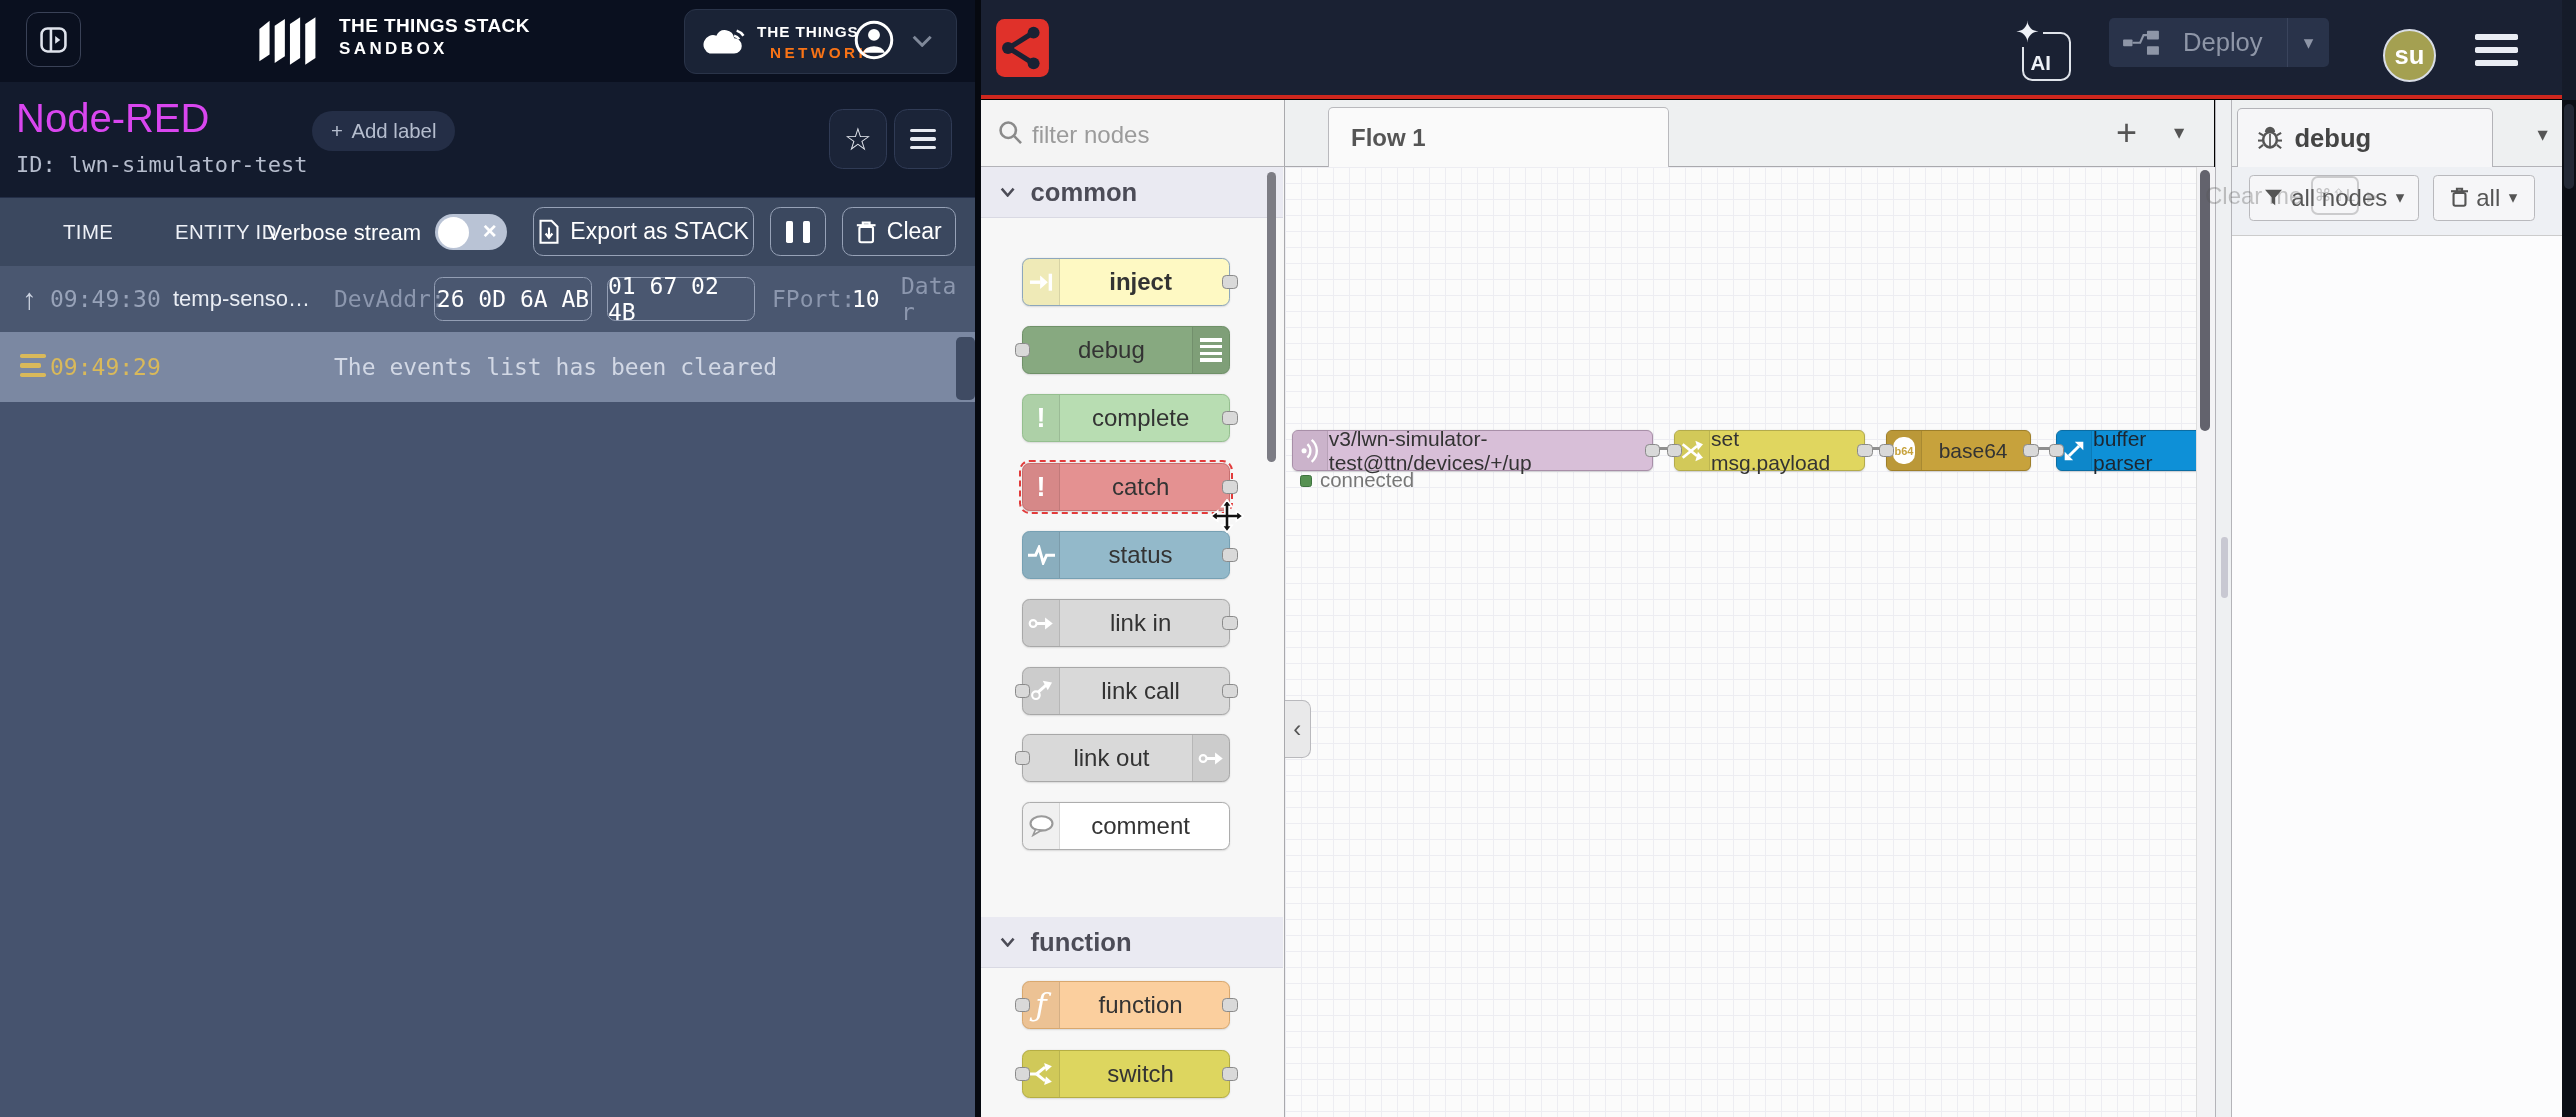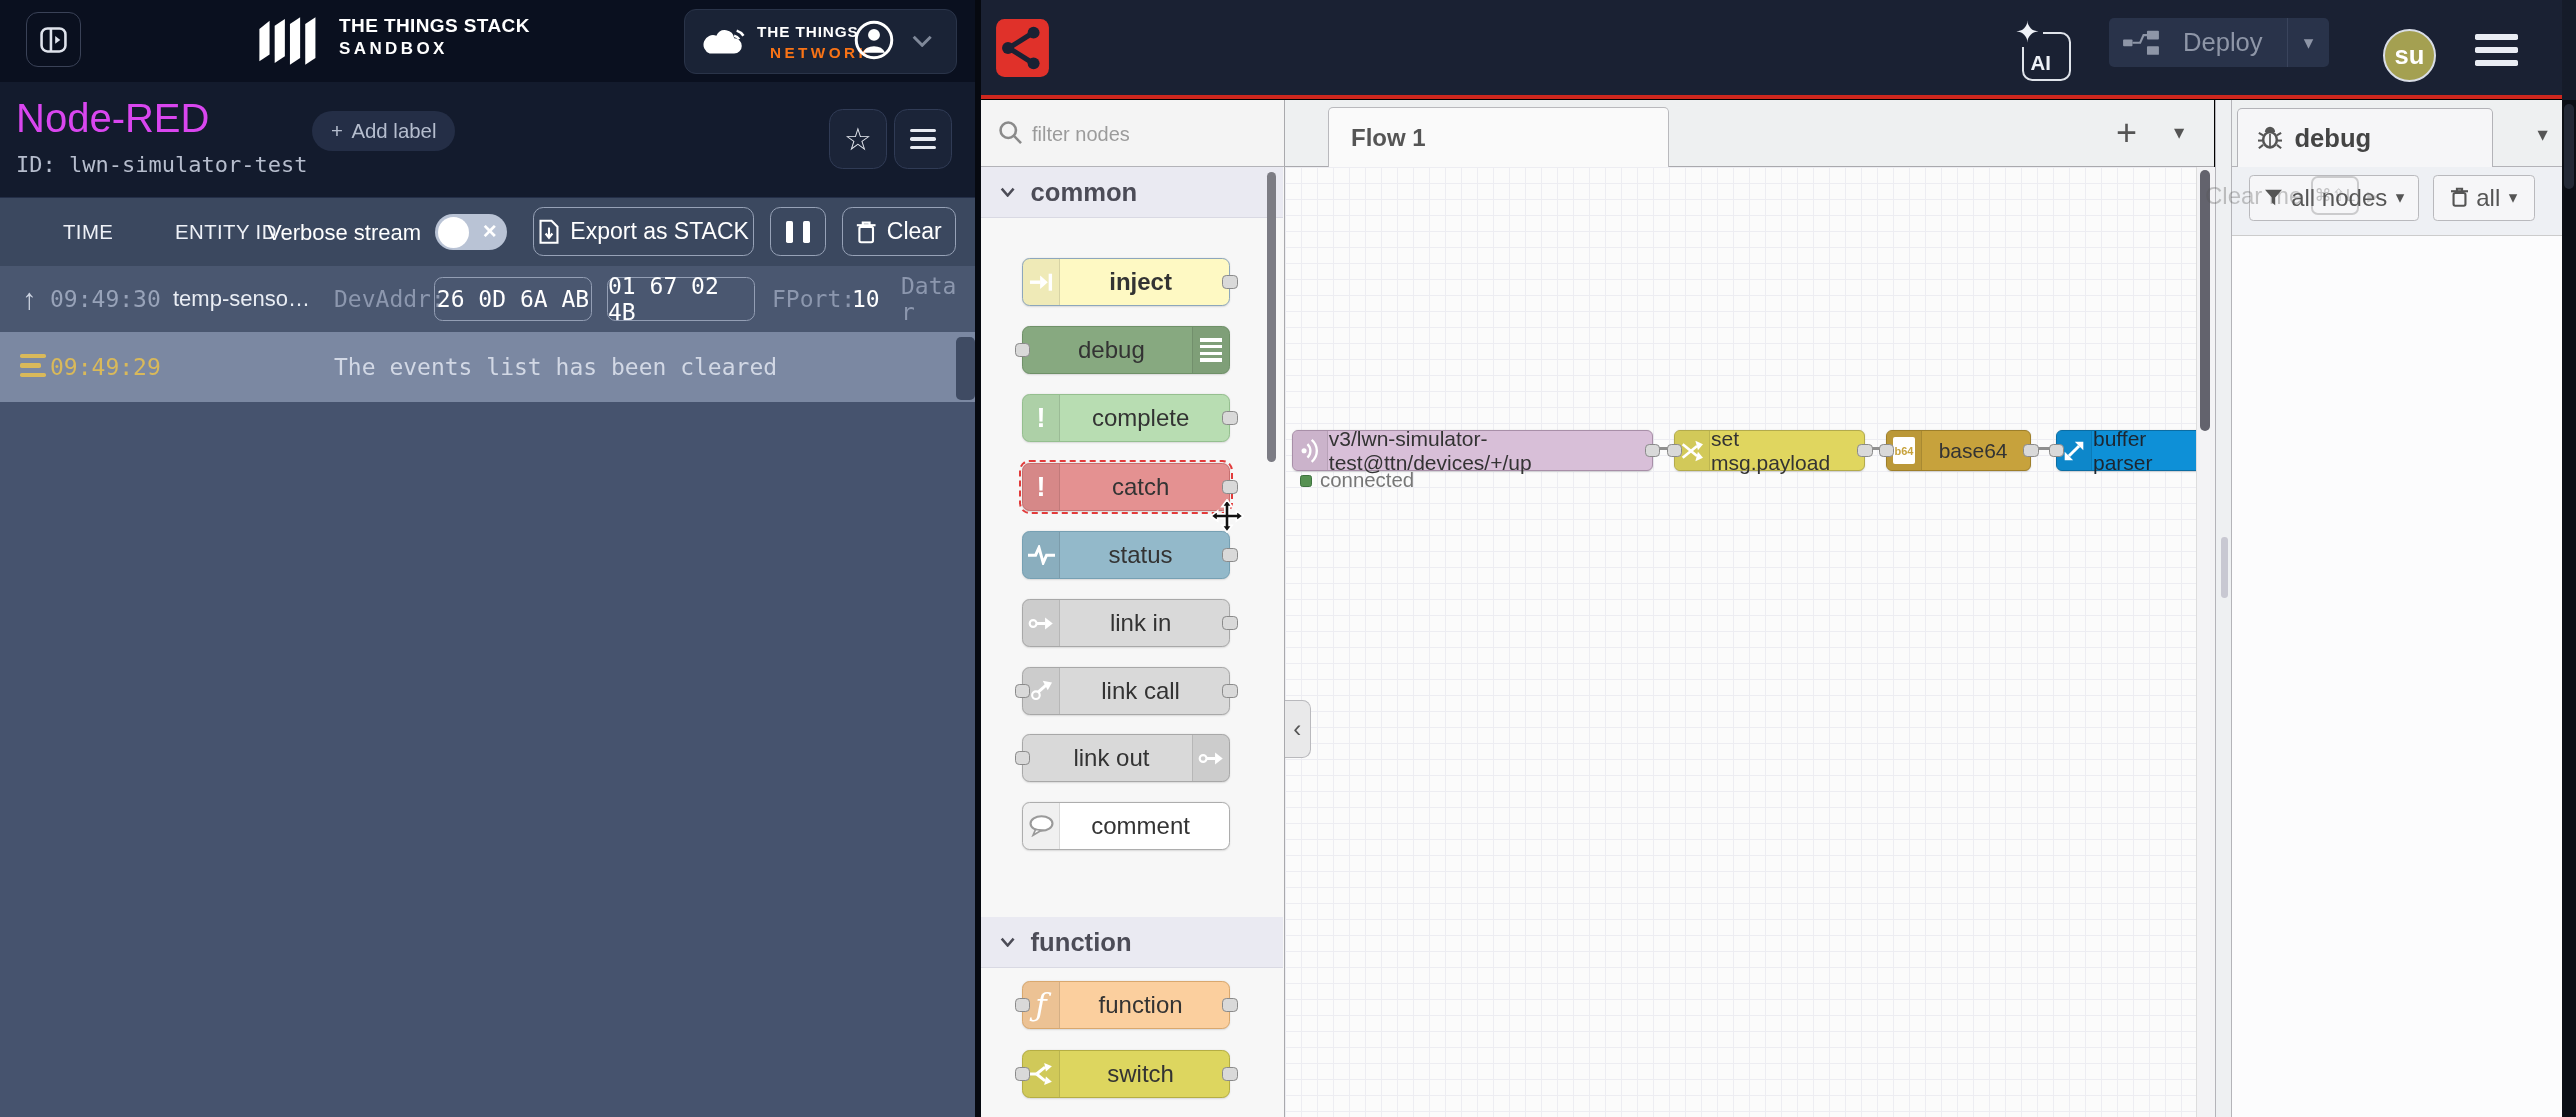--- a/index.html
+++ b/index.html
@@ -67,21 +67,21 @@
   #nr-deploy-caret{width:41px;height:100%;border-left:0.9px solid #3a445c;display:flex;align-items:center;justify-content:center;
                    color:#8e96a7;font-size:19px;}
   #nr-avatar{left:1402px;top:29px;width:53px;height:53px;border-radius:50%;background:#a4a051;border:2.6px solid #d9dde6;box-sizing:border-box;
              display:flex;align-items:center;justify-content:center;font-size:25.6px;font-weight:bold;color:#fff;}
   #nr-menu{left:1494px;top:34px;display:flex;flex-direction:column;gap:6.8px;}
   .nrbar{width:43px;height:6px;background:#e9ecf3;border-radius:1.7px;}
 
   #nr-palette-head{left:981px;top:100px;width:304px;height:67px;background:#f4f4f4;box-sizing:border-box;
                    border-right:1.7px solid #a9a9ad;border-bottom:1.7px solid #b3b3b8;}
   #filter-input{left:49px;top:15.3px;width:239px;height:37px;border:none;background:transparent;outline:none;
-                font-size:20px;color:#b91c1c;font-family:"Liberation Sans",sans-serif;}
+                font-size:24px;color:#b91c1c;font-family:"Liberation Sans",sans-serif;}
   #filter-input::placeholder{color:#9b9b9b;}
 
   #nr-tabbar{left:1285px;top:100px;width:929px;height:67px;background:#eef0f1;box-sizing:border-box;border-bottom:1.7px solid #a9a9ad;}
   #flow-tab{left:43px;top:6.8px;width:341px;height:62px;background:#fafafa;border:1.7px solid #b9b9bd;border-bottom:none;
             border-radius:5.1px 5.1px 0 0;box-sizing:border-box;display:flex;align-items:center;padding-left:22px;
             font-size:24px;font-weight:600;color:#555;}
   #tab-add{left:831px;top:12px;font-size:36px;color:#555;}
   #tab-caret{left:889px;top:20.4px;font-size:20.4px;color:#555;}
 
   #nr-palette{left:981px;top:167px;width:304px;height:951px;background:#f7f7f7;box-sizing:border-box;
@@ -494,21 +494,21 @@
             <polygon points="21,14 27,21 18,25" fill="#fff"></polygon>
           </svg>
       </span>
       <span class="nlabel lr">set msg.payload</span>
       <span class="port in"></span>
       <span class="port out"></span>
     </div>
 
     <div class="cnode n-base64" style="left:601px;top:263px;width:145px">
       <span class="nicon il">
-        <span style="width:22px;height:27px;background:#fff;border-radius:2px;display:flex;align-items:center;justify-content:center;font-size:11px;font-weight:bold;color:#c7a23c;">b64</span>
+        <span style="width:22px;height:27px;background:#fff;border-radius:10px;display:flex;align-items:center;justify-content:center;font-size:11px;font-weight:bold;color:#c7a23c;">b64</span>
       </span>
       <span class="nlabel lr">base64</span>
       <span class="port in"></span>
       <span class="port out"></span>
     </div>
 
     <div class="cnode n-buffer" style="left:771px;top:263px;width:153px">
       <span class="nicon il">
         <svg width="22" height="22" viewBox="0 0 26 26">
             <line x1="7" y1="19" x2="19" y2="7" stroke="#fff" stroke-width="3.5"></line>

